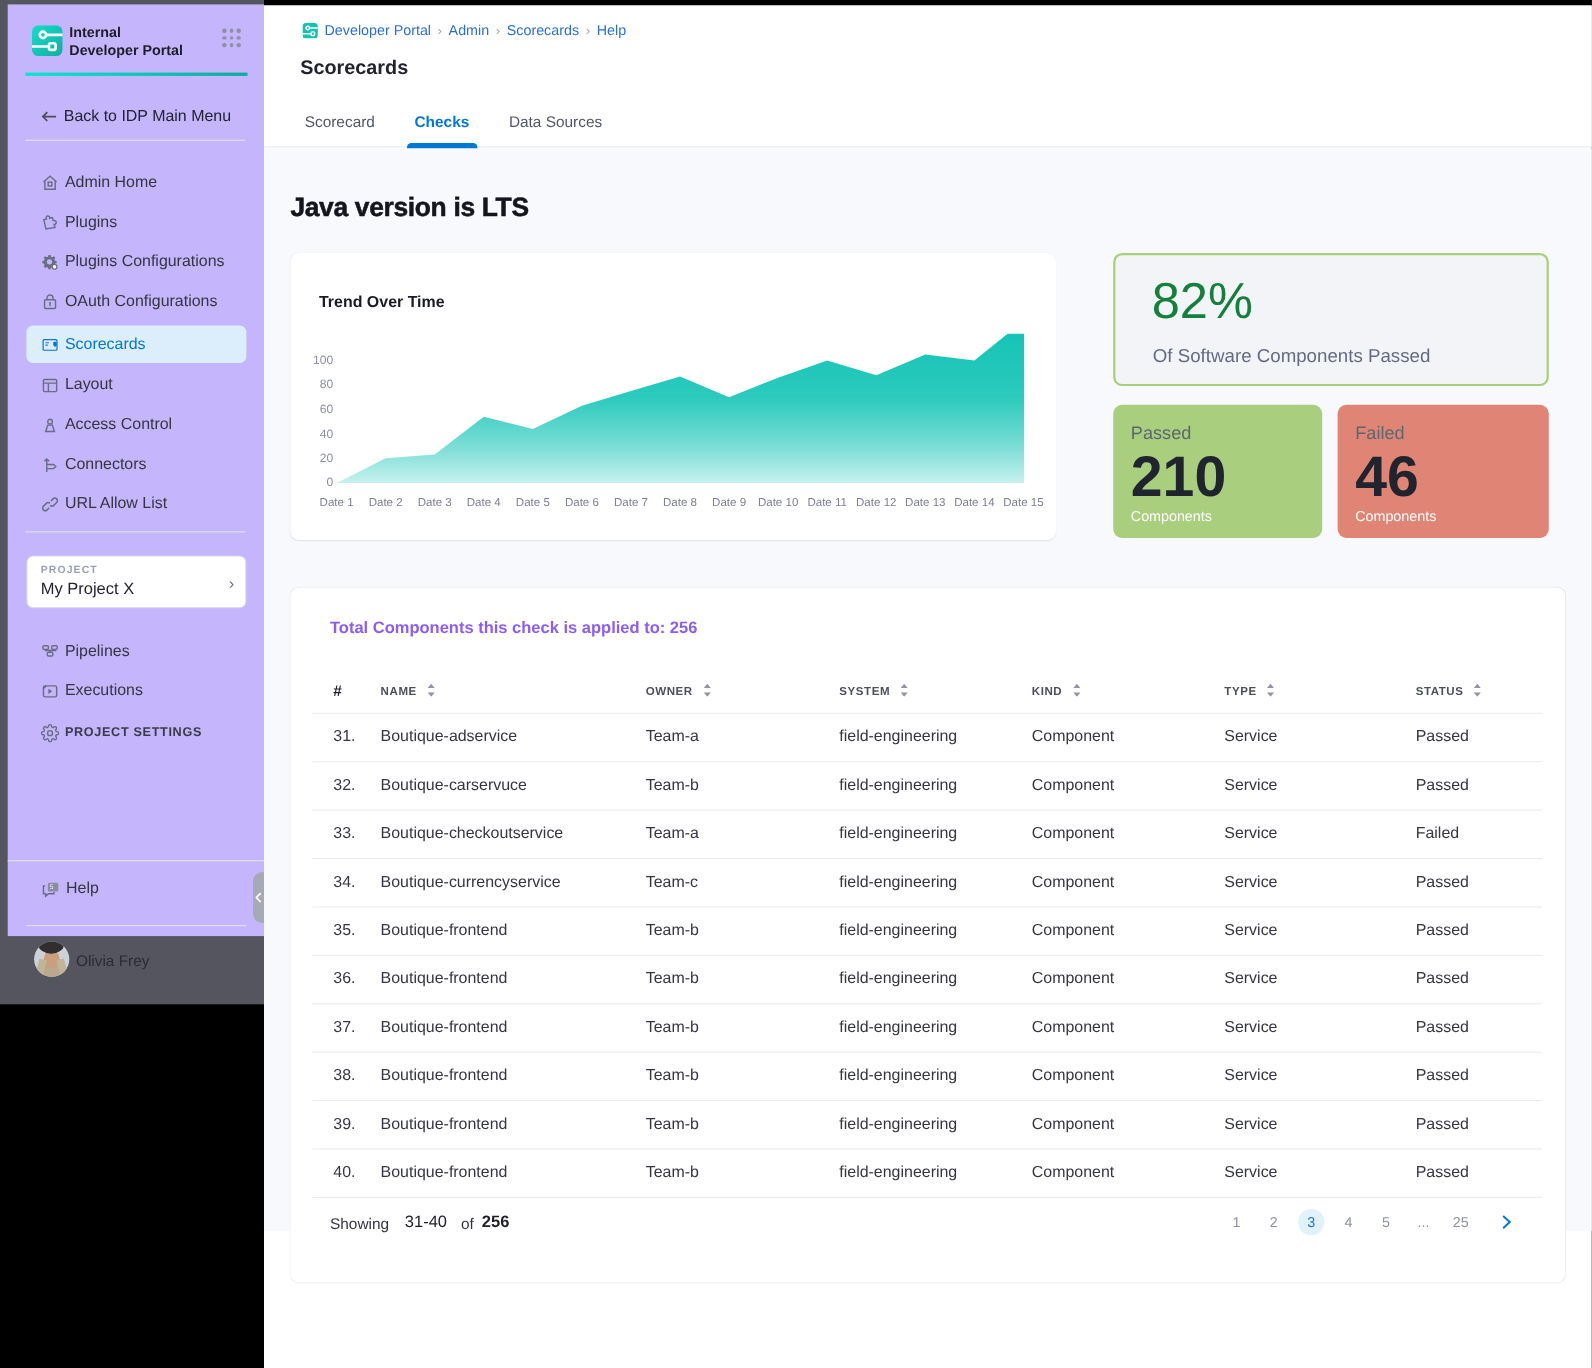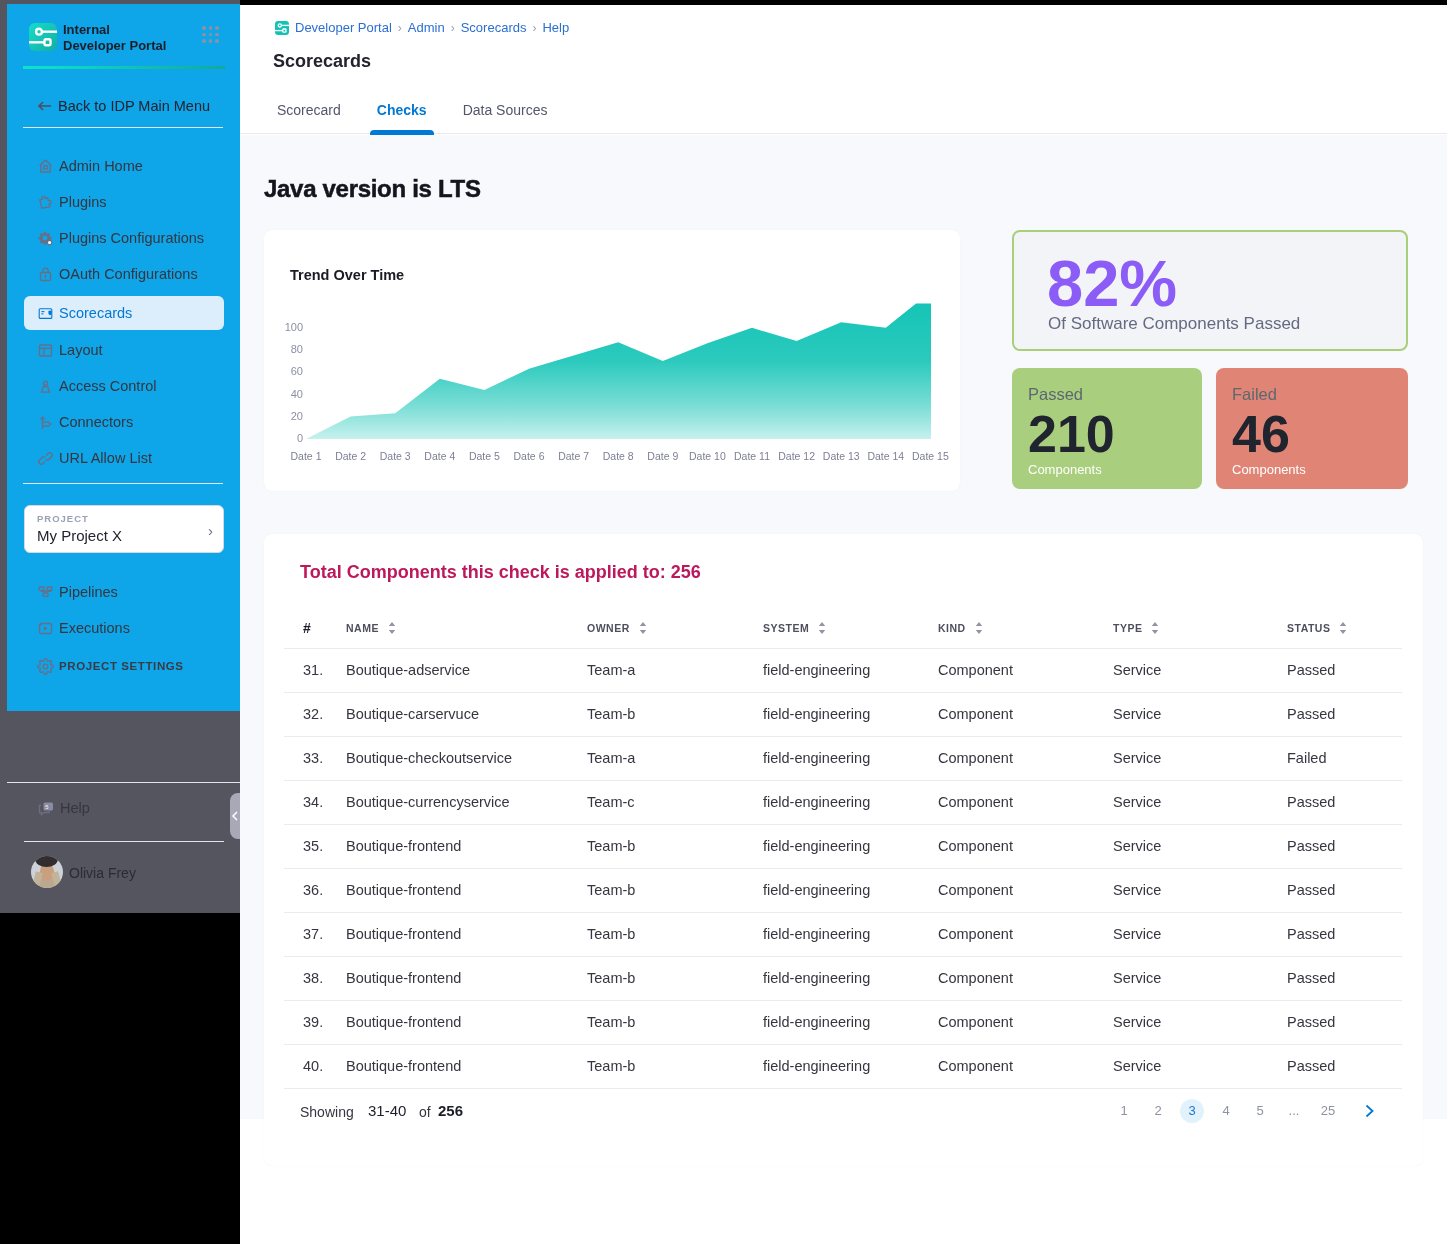--- a/index.html
+++ b/index.html
@@ -13,21 +13,21 @@
 .crumb { position:absolute; top:15px; left:35px; font-size:13px; color:#0278d5; display:flex; align-items:center; gap:6px; }
 .crumb .sep { color:#9aa3b8; font-size:12px; }
 .crumb a { color:#2b6fd3; text-decoration:none; }
 #pagetitle { position:absolute; top:46px; left:33px; font-size:18px; font-weight:bold; color:#22232e; }
 .tabs { position:absolute; left:37px; top:97px; display:flex; gap:36px; font-size:14px; color:#53566b; }
 .tab { padding-bottom:14px; position:relative; }
 .tab.active { color:#0278d5; font-weight:bold; }
 .tab.active:after { content:""; position:absolute; left:-7px; right:-7px; bottom:-3px; height:5px; background:#0278d5; border-radius:4px 4px 0 0; }
 
 #side { position:absolute; left:0; top:0; width:240px; height:913px; background:#54555f; padding:4px 0 8px 7px; }
-#sideinner { width:233px; height:707px; background:#0ea5e9; position:relative; }
+#sideinner { width:233px; height:847px; background:#c4b5fd; position:relative; }
 .logotxt { position:absolute; left:56px; top:18px; font-size:13px; font-weight:bold; color:#1d1e29; line-height:15.5px; }
 .gridicon { position:absolute; right:21px; top:22px; width:17px; height:17px; }
 .gridicon div { width:3.6px; height:3.6px; border-radius:50%; background:#8e90a6; position:absolute; }
 .tealline { position:absolute; left:16px; top:62px; width:202px; height:2.5px; background:linear-gradient(90deg,#0ce4d0,#11a99e); }
 .menuitem { position:absolute; left:17px; width:200px; height:34px; display:flex; align-items:center; font-size:14.5px; color:#35363f; }
 .menuitem svg { margin-left:13px; margin-right:5px; flex:none; }
 .menuitem.sel { background:#dcedfb; border-radius:6px; color:#0278d5; }
 .divider { position:absolute; left:16px; width:200px; border-top:1px solid #e2e5ec; }
 
 .projcard { position:absolute; left:17px; top:501px; width:200px; height:48px; background:#fff; border:1px solid #d6d9e2; border-radius:6px; padding:7px 12px; }
@@ -36,30 +36,30 @@
 .projchev { position:absolute; right:10px; top:16px; color:#6b6d85; font-size:15px; }
 .smallcaps { font-size:11.5px; font-weight:bold; letter-spacing:0.6px; color:#3a3b46; }
 
 .handle { position:absolute; left:223px; top:789px; width:10px; height:46px; background:#a7a9b6; border-radius:8px 0 0 8px; }
 
 h1.check { position:absolute; left:24px; top:40px; font-size:24px; font-weight:bold; color:#14151d; letter-spacing:-0.3px; -webkit-text-stroke:0.5px #14151d; }
 .card { position:absolute; background:#fff; border-radius:8px; }
 #chartcard { left:24px; top:95px; width:696px; height:261px; box-shadow:0 0 1px rgba(40,41,61,.1); }
 #chartcard .ct { position:absolute; left:26px; top:37px; font-size:14.5px; font-weight:bold; color:#1a1b25; }
 #pctcard { left:772px; top:95px; width:396px; height:121px; background:#f3f4f8; border:2px solid #a9cf78; }
-#pct { position:absolute; left:33px; top:14px; font-size:65px; font-weight:bold; color:#8b5cf6; }
+#pct { position:absolute; left:33px; top:14px; font-size:46px; font-weight:normal; color:#15803d; }
 #pctsub { position:absolute; left:34px; top:82px; font-size:17px; color:#646a80; }
 #passcard { left:772px; top:233px; width:190px; height:121px; background:#a9ce7d; }
 #failcard { left:976px; top:233px; width:192px; height:121px; background:#e08575; }
 .stlabel { position:absolute; left:16px; top:17px; font-size:16.5px; color:#5c6770; }
 .stnum { position:absolute; left:16px; top:36px; font-size:52px; font-weight:bold; color:#20242e; }
 .stcomp { position:absolute; left:16px; top:94px; font-size:13px; color:#fff;text-align:right; }
 
 #tablecard { left:24px; top:399px; width:1159px; height:632px; box-shadow:0 0 1px rgba(40,41,61,.1); }
-#tabletitle { position:absolute; left:36px; top:28px; font-size:18px; font-weight:bold; color:#be185d; }
+#tabletitle { position:absolute; left:36px; top:28px; font-size:15px; font-weight:bold; color:#8b5cf6; }
 #filterbox { position:absolute; left:819px; top:26px; width:319px; height:32px; background:#eef9fe; border:2px solid #54a9e6; border-radius:6px; }
 .trow { position:absolute; left:0; width:1159px; height:44px; }
 .trow .c { position:absolute; top:50%; transform:translateY(-50%); font-size:14.5px; color:#35363f; }
 .hrow .c { font-size:10.5px; font-weight:bold; color:#4d4f5c; letter-spacing:0.5px; }
 .c0{left:39px;} .c1{left:82px;} .c2{left:323px;} .c3{left:499px;} .c4{left:674px;} .c5{left:849px;} .c6{left:1023px;}
 .rline { position:absolute; left:20px; width:1118px; border-top:1px solid #e9ebf1; }
 .sic { margin-left:9px; vertical-align:-2px; }
 #tfoot { position:absolute; left:0; top:561px; width:1159px; }
 .pgnum { position:absolute; top:4px; width:24px; height:24px; line-height:24px; text-align:center; font-size:13px; color:#8e92a4; }
 .pgnum.active { background:#e2f2fd; border-radius:50%; color:#2178cf; }

